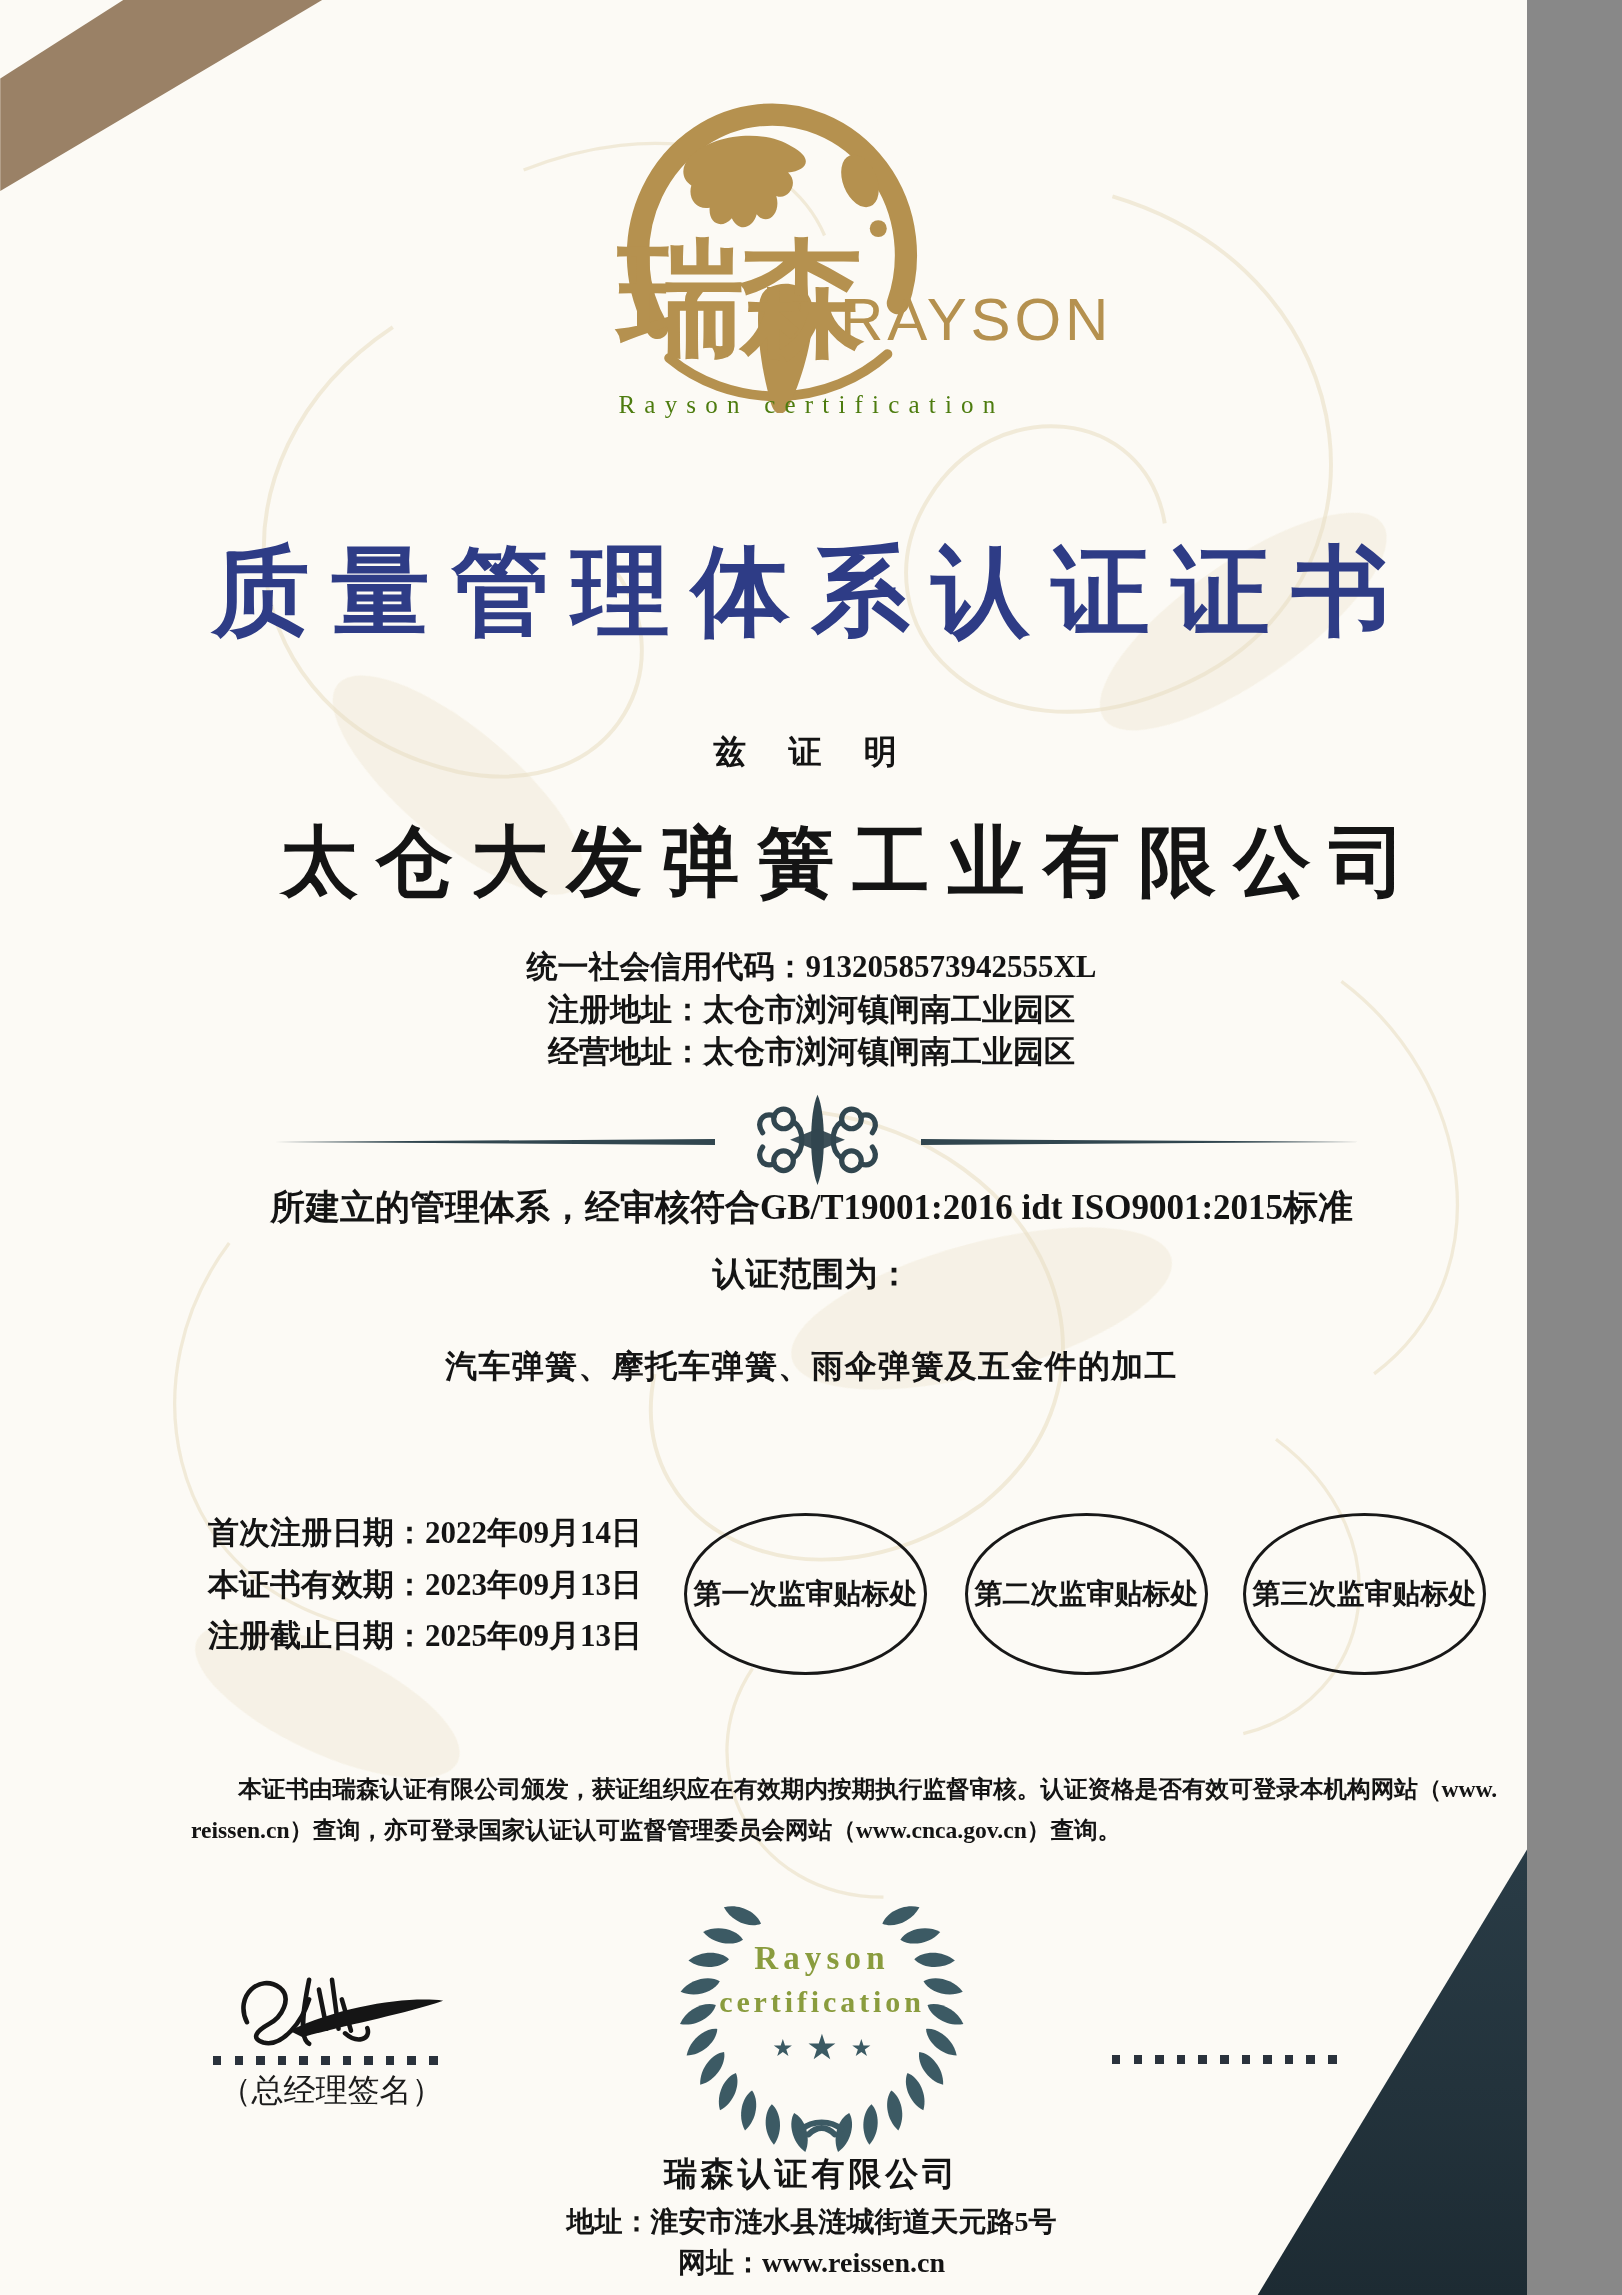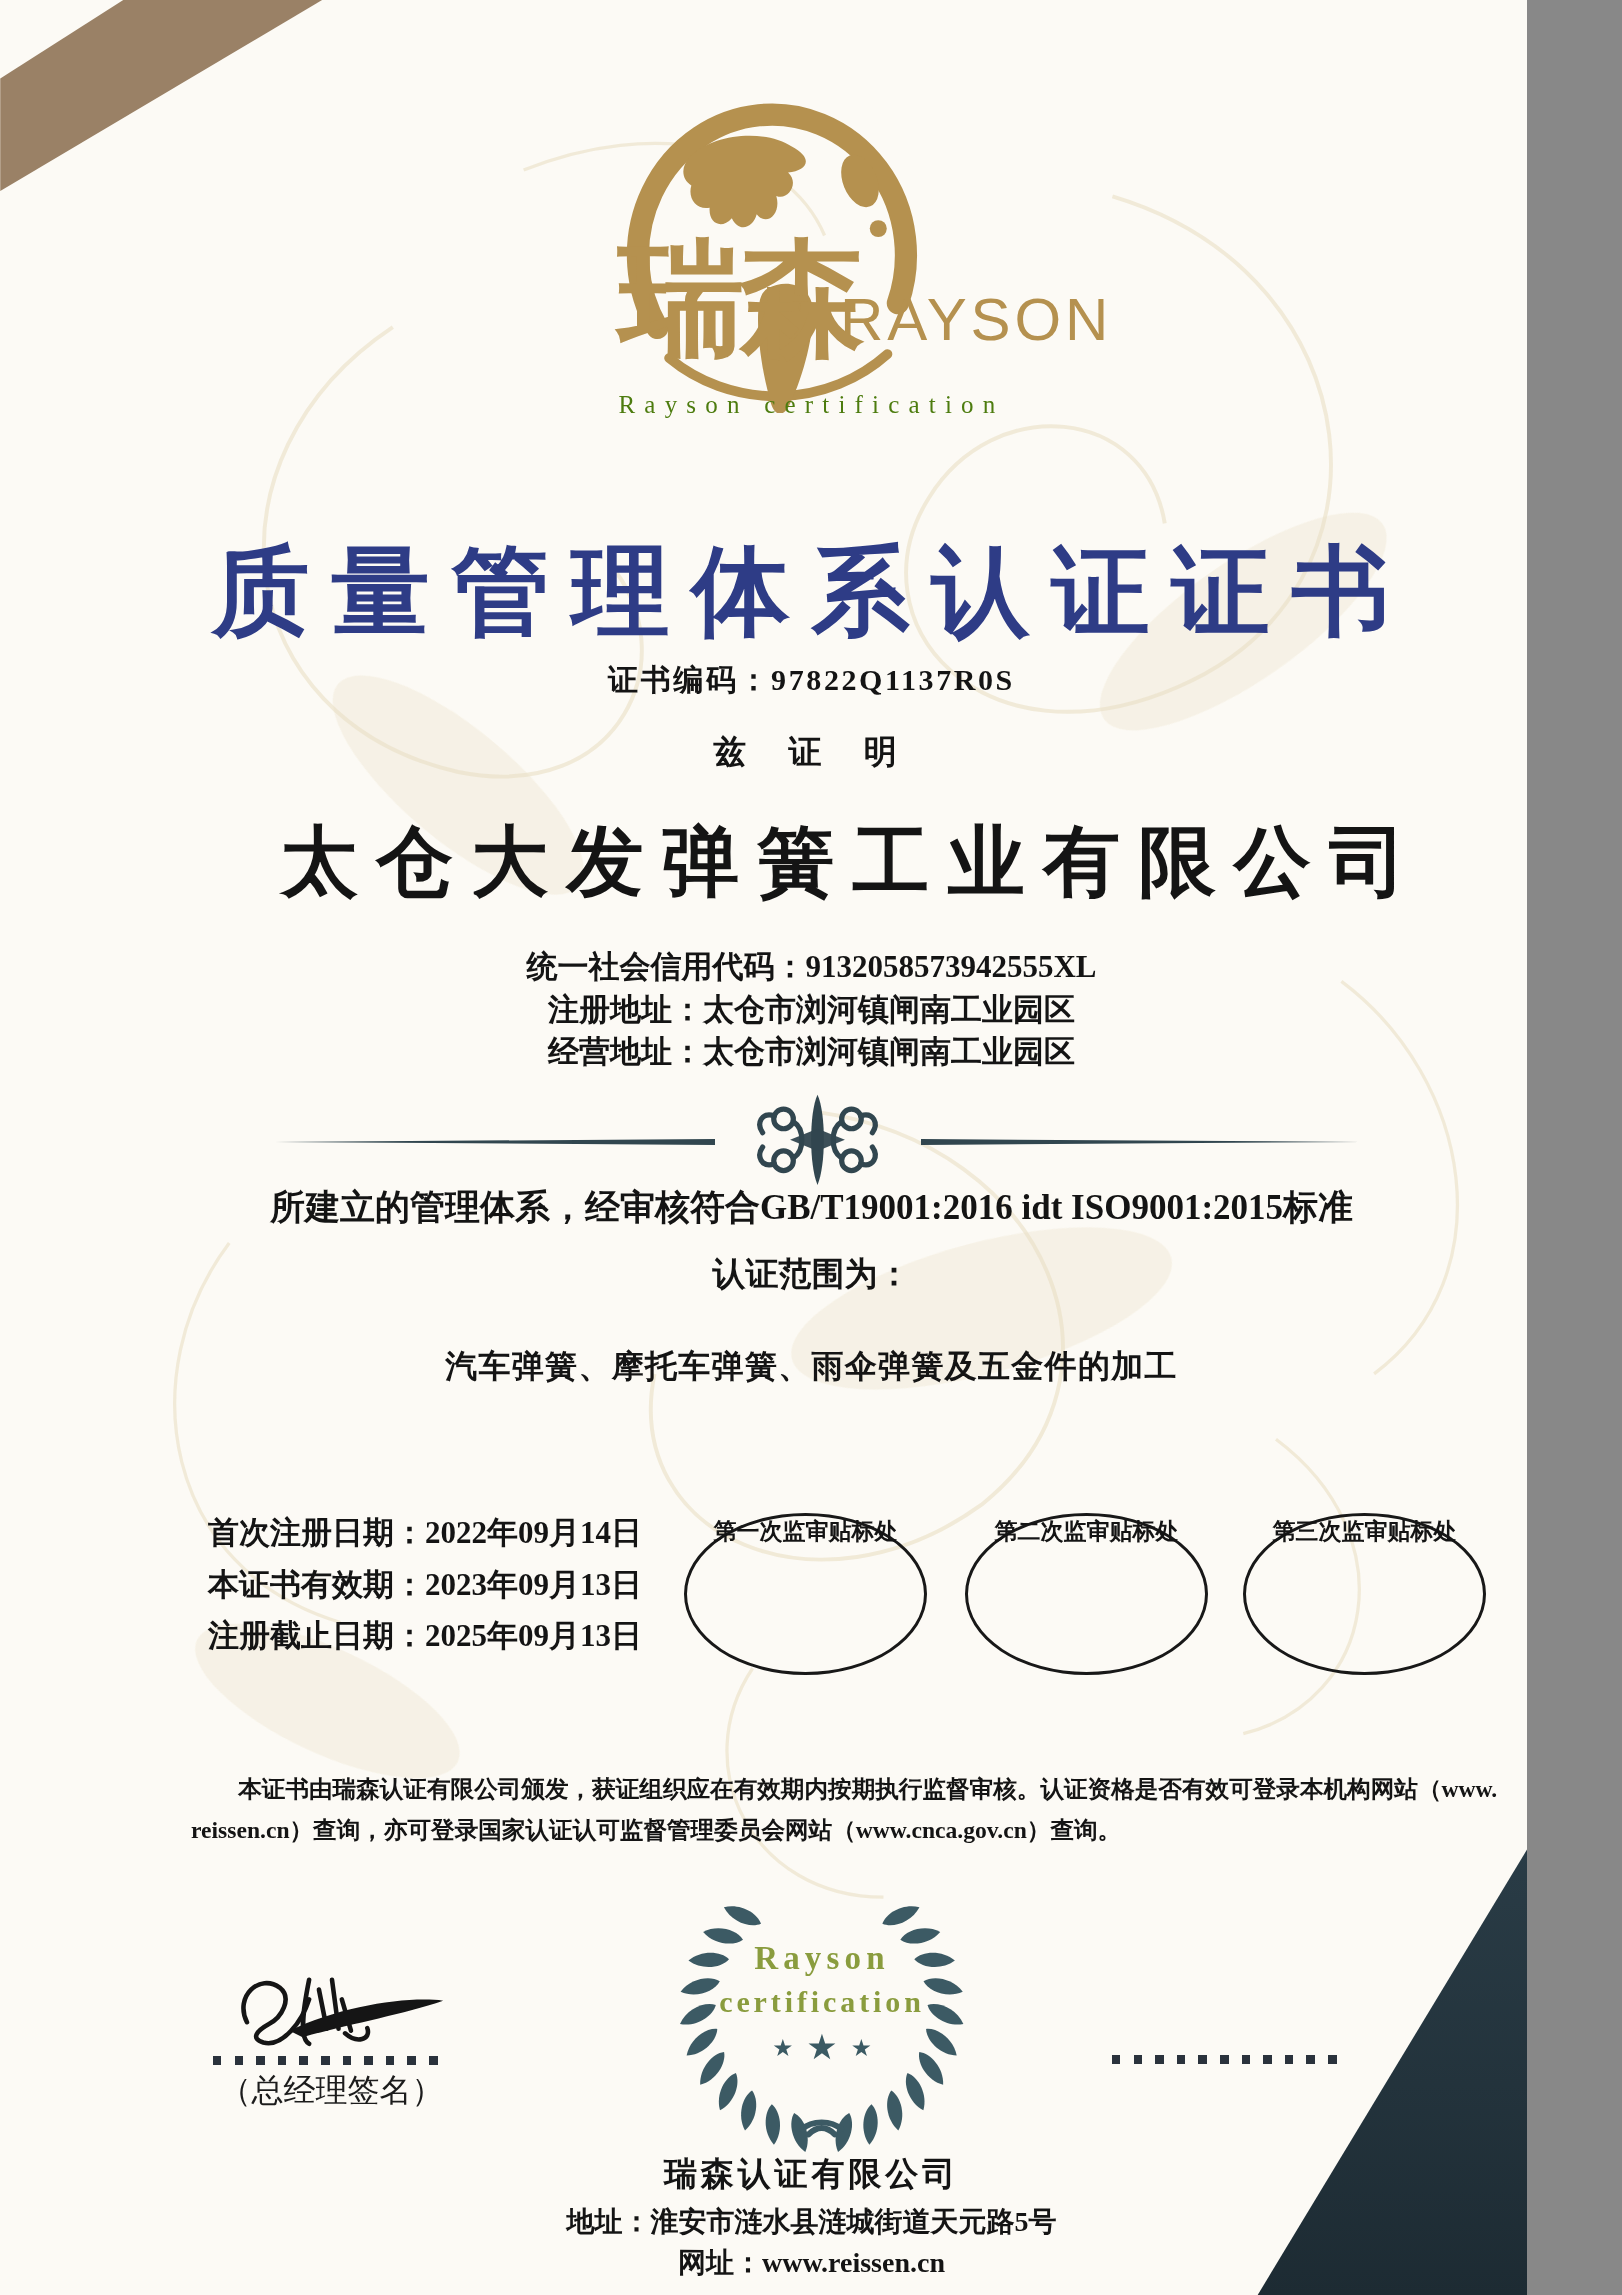--- a/index.html
+++ b/index.html
@@ -38,22 +38,22 @@
   #standard{top:1184px;font-size:35px;font-weight:bold;white-space:nowrap;}
   #scope-label{top:1252px;font-size:33px;font-weight:bold;}
   #scope-text{top:1345px;font-size:32px;font-weight:bold;letter-spacing:1.3px;}
 
   .date-row{left:208px;font-size:31px;font-weight:bold;white-space:nowrap;}
   #date-0{top:1512px;} #date-1{top:1564px;} #date-2{top:1615px;}
 
   .seal{
     top:1513px;width:237px;height:156px;
     border:3.3px solid #181818;border-radius:50%;
-    display:flex;align-items:flex-start;justify-content:center;
-    font-size:23px;font-weight:bold;background:transparent;
+    display:flex;align-items:center;justify-content:center;
+    font-size:28px;font-weight:bold;background:transparent;
   }
   #seal-0{left:684px;} #seal-1{left:965px;} #seal-2{left:1243px;}
 
   #note{left:191px;top:1769px;width:1250px;font-size:23.6px;font-weight:600;line-height:41px;}
   #note .nline{white-space:nowrap;}
   #note .nline:first-child{text-indent:2em;}
 
   
   #signature{left:211px;top:1960px;}
   .dotline{height:8.5px;background:repeating-linear-gradient(90deg,#2a323c 0 8.5px,transparent 8.5px 21.6px);}
@@ -123,21 +123,20 @@
       <circle cx="438" cy="238" r="13"></circle>
       <path d="M268,330 C300,312 336,326 338,362 C340,400 322,470 300,512
            C288,530 276,520 272,498 C258,450 250,380 256,352 C258,340 262,334 268,330 Z"></path>
     </g>
     <text x="40" y="412" font-size="192" font-weight="bold" fill="#b5914f" style="font-family:'Liberation Serif',serif;letter-spacing:-6px;">瑞森</text>
   </svg>
   <div class="abs" id="rayson-en">RAYSON</div>
   <div class="abs center" id="logo-caption">Rayson certification</div>
 
   <div class="abs center" id="title">质量管理体系认证证书</div>
-  <div class="abs center" id="cert-no">证书编码：97822Q1137R0S</div>
   <div class="abs center" id="certify">兹 证 明</div>
   <div class="abs center" id="company">太仓大发弹簧工业有限公司</div>
 
   <div class="abs center info-line" id="credit">统一社会信用代码：9132058573942555XL</div>
   <div class="abs center info-line" id="regaddr">注册地址：太仓市浏河镇闸南工业园区</div>
   <div class="abs center info-line" id="opaddr">经营地址：太仓市浏河镇闸南工业园区</div>
 
   <div class="abs div-line" id="div-line-l"></div>
   <div class="abs div-line" id="div-line-r"></div>
   <svg class="abs" id="ornament" width="209" height="105" viewBox="0 0 320 160">

